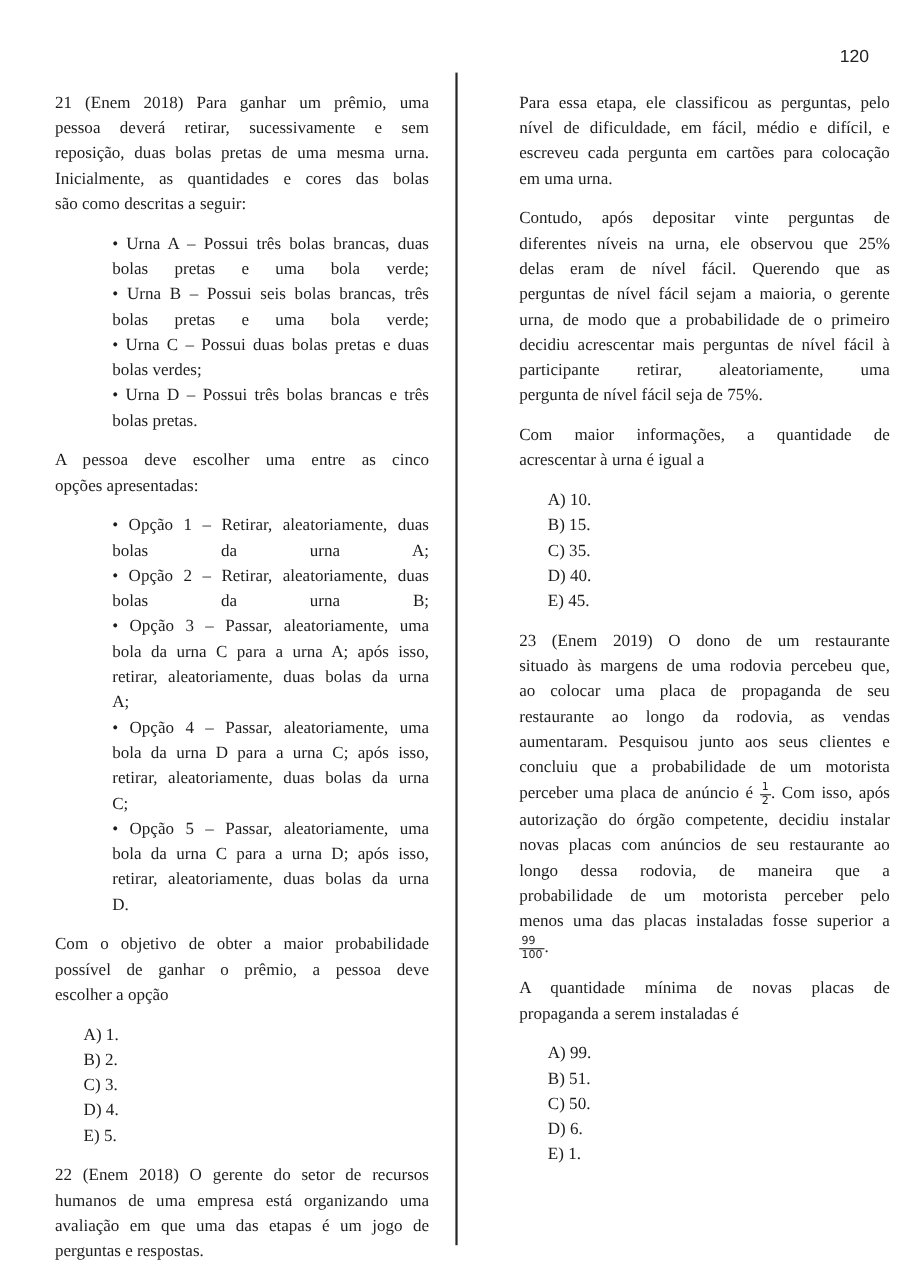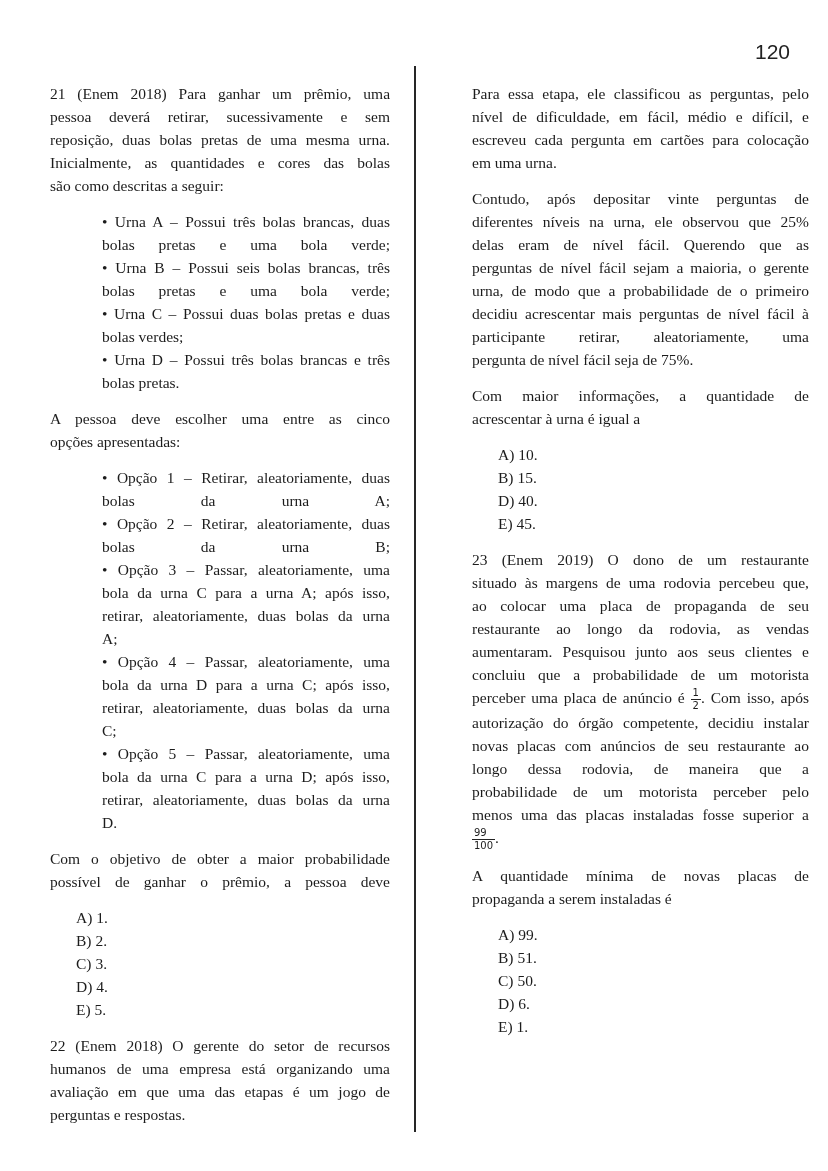--- a/index.html
+++ b/index.html
@@ -9,21 +9,21 @@
     position:relative;
     font-family:"Liberation Serif", serif;
     font-size:15.5px;
     line-height:23px;
     color:#1c1c1c;
     overflow:hidden;
   }
   .page-number{
     position:absolute;top:40px;right:38px;
     font-family:"Liberation Sans", sans-serif;
-    font-size:21px;color:#222;
+    font-size:16px;color:#222;
   }
   .divider{
     position:absolute;left:414px;top:66px;
     width:2px;height:1066px;background:#262626;
   }
   .col{position:absolute;top:82px;}
   .col-left{left:50px;width:340px;}
   .col-right{left:440px;width:337px;margin-left:32px;}
   .para{margin:0 0 13px 0;}
   .indent{padding-left:52px;}
@@ -95,20 +95,21 @@
     <div class="ln last">C;</div>
     <div class="ln">• Opção 5 – Passar, aleatoriamente, uma</div>
     <div class="ln">bola da urna C para a urna D; após isso,</div>
     <div class="ln">retirar, aleatoriamente, duas bolas da urna</div>
     <div class="ln last">D.</div>
   </div>
 
   <div class="para">
     <div class="ln">Com o objetivo de obter a maior probabilidade</div>
     <div class="ln">possível de ganhar o prêmio, a pessoa deve</div>
+    <div class="ln last">escolher a opção</div>
   </div>
 
   <div class="alts">
     <div class="alt">A) 1.</div>
     <div class="alt">B) 2.</div>
     <div class="alt">C) 3.</div>
     <div class="alt">D) 4.</div>
     <div class="alt">E) 5.</div>
   </div>
 
@@ -142,20 +143,21 @@
   </div>
 
   <div class="para">
     <div class="ln">Com maior informações, a quantidade de</div>
     <div class="ln last">acrescentar à urna é igual a</div>
   </div>
 
   <div class="alts">
     <div class="alt">A) 10.</div>
     <div class="alt">B) 15.</div>
+    <div class="alt">C) 35.</div>
     <div class="alt">D) 40.</div>
     <div class="alt">E) 45.</div>
   </div>
 
   <div class="para">
     <div class="ln"><b class="lead">23 (Enem 2019)</b> <span>O dono de um restaurante</span></div>
     <div class="ln">situado às margens de uma rodovia percebeu que,</div>
     <div class="ln">ao colocar uma placa de propaganda de seu</div>
     <div class="ln">restaurante ao longo da rodovia, as vendas</div>
     <div class="ln">aumentaram. Pesquisou junto aos seus clientes e</div>

